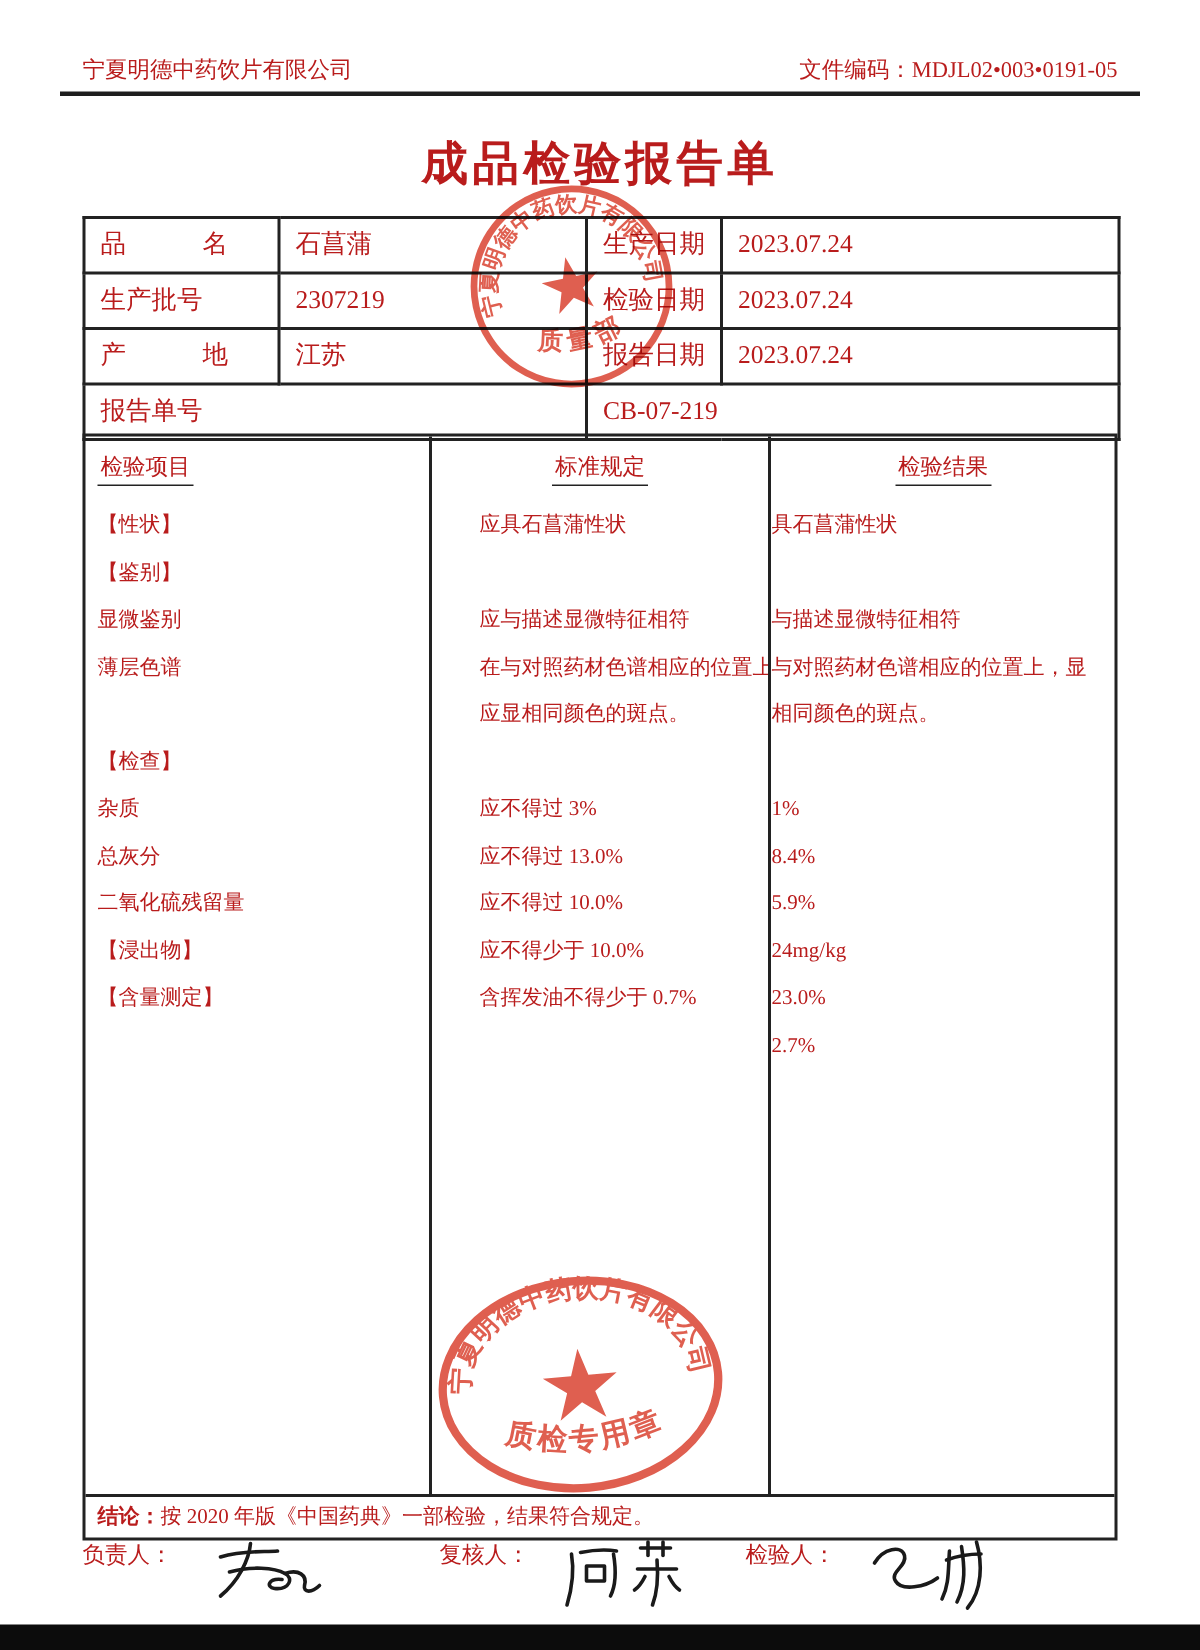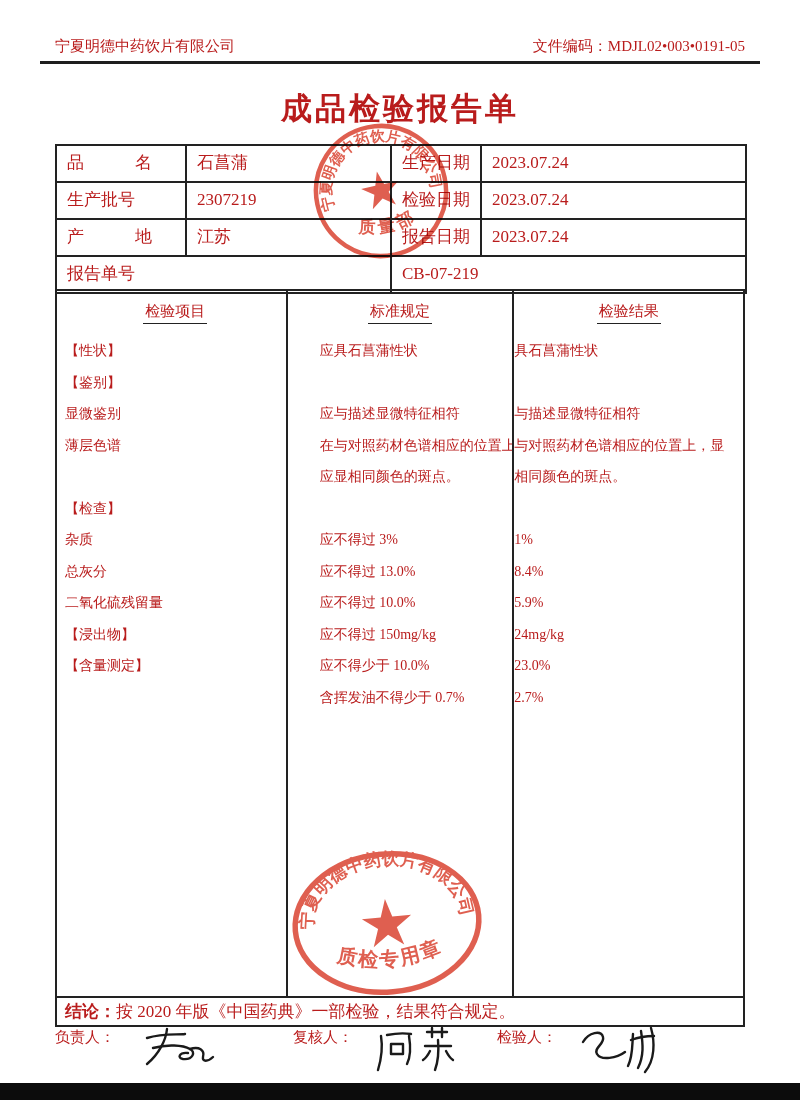--- a/index.html
+++ b/index.html
@@ -25,30 +25,30 @@
   table.info td{border:2px solid #222;height:33px;padding:0 0 2px 10px;vertical-align:middle;}
   .ws{white-space:pre;}
   
   .main-table{
     position:absolute;left:55px;top:289px;width:686px;border:2px solid #222;font-size:14px;
   }
   .cols{display:grid;grid-template-columns:1fr 1fr 1fr;height:705px;}
   .col{overflow:hidden;}
   .col.mid{border-left:2px solid #222;border-right:2px solid #222;}
   .col-head{height:44px;display:flex;align-items:center;}
-  .col-head.left{justify-content:center;padding-left:8px;}
+  .col-head.left{justify-content:flex-start;padding-left:8px;}
   .col-head.center{justify-content:center;}
   .col-head span{border-bottom:1px solid #222;padding:0 2px 2px 2px;font-size:15px;}
   .line{height:31.5px;line-height:31.5px;white-space:pre;overflow:visible;}
   .col.itemcol .line{padding-left:8px;}
   .col.stdcol .line{padding-left:32px;}
   .col.rescol .line{padding-left:0;}
   .conclusion-row{
     border-top:2px solid #222;height:27px;line-height:27px;padding-left:8px;
-    font-size:17px;white-space:pre;
+    font-size:14px;white-space:pre;
   }
   .conclusion-row b{font-weight:700;}
   
   .sig-row{
     position:absolute;left:55px;top:1026px;width:720px;display:flex;align-items:flex-start;
     font-size:15px;
   }
   .sig-group{display:flex;align-items:flex-start;}
   .sig-group .lab{line-height:22px;}
   .g1{width:238px;} .g2{width:204px;} .g3{width:240px;}
@@ -134,21 +134,20 @@
           </div>
         <div class="line">应具石菖蒲性状</div>
         <div class="line"></div>
         <div class="line">应与描述显微特征相符</div>
         <div class="line">在与对照药材色谱相应的位置上，</div>
         <div class="line">应显相同颜色的斑点。</div>
         <div class="line"></div>
         <div class="line">应不得过 3%</div>
         <div class="line">应不得过 13.0%</div>
         <div class="line">应不得过 10.0%</div>
-        <div class="line">应不得过 150mg/kg</div>
         <div class="line">应不得少于 10.0%</div>
         <div class="line">含挥发油不得少于 0.7%</div>
       </div>
 
       <div class="col rescol">
         <div class="col-head center">
             <span>检验结果</span>
           </div>
         <div class="line">具石菖蒲性状</div>
         <div class="line"></div>

